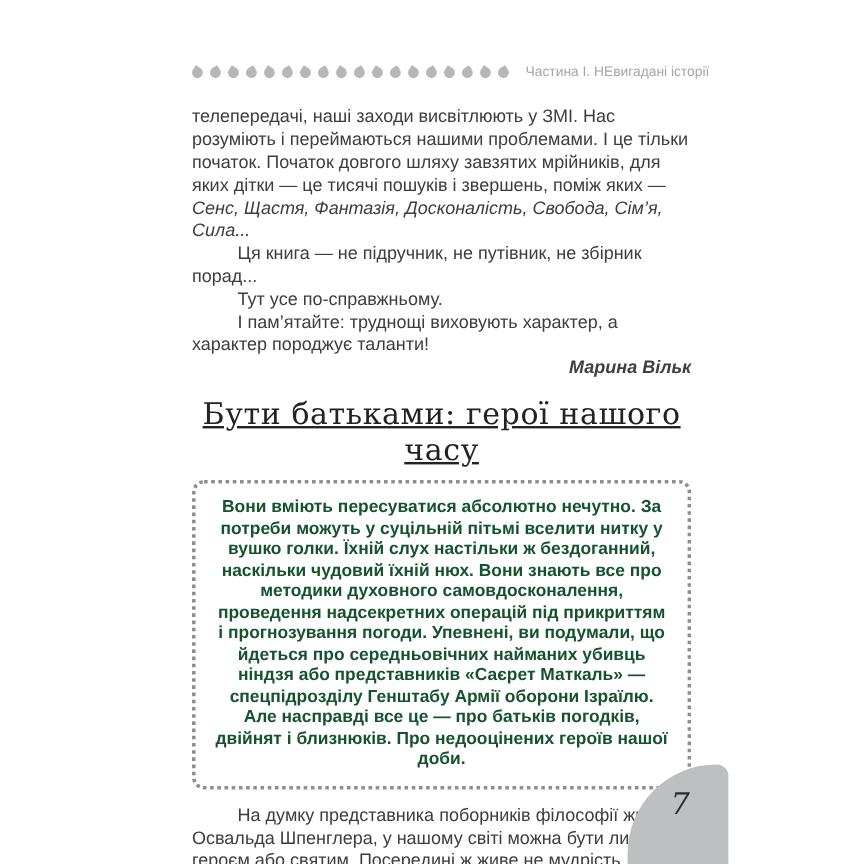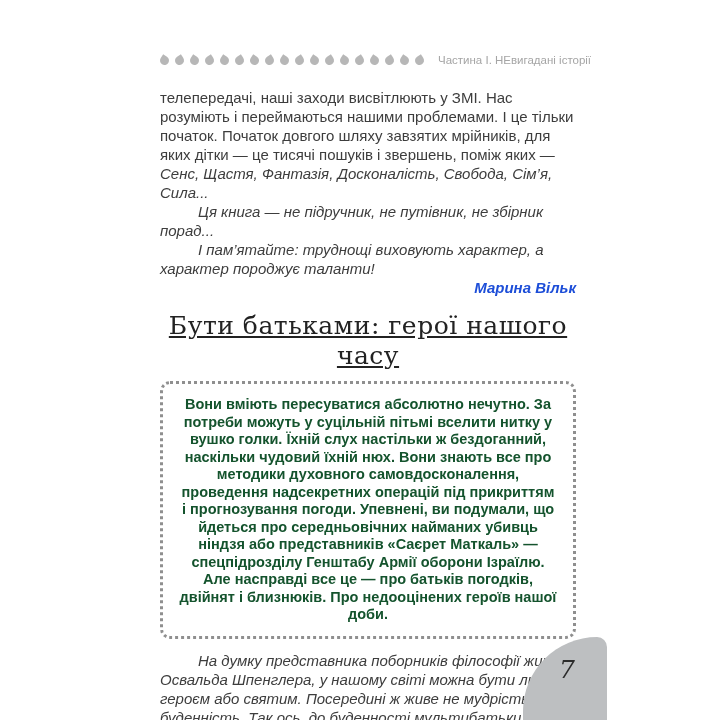--- a/index.html
+++ b/index.html
@@ -40,27 +40,27 @@
     white-space: nowrap;
   }
   
   .bodytext {
     font-size: 15px;
     line-height: 19px;
     color: #3d3d3d;
     text-align: left;
   }
   .bodytext p { margin: 0; }
-  .indent { text-indent: 38px; font-style: italic; }
+  .indent { text-indent: 38px; }
   .em { font-style: italic; }
   .signature {
     text-align: right;
     font-weight: bold;
     font-style: italic;
-    color: #1d4ed8;
+    color: #404040;
     margin-top: 2px;
     font-size: 15px;
     line-height: 19px;
   }
   
   .section-title {
     margin-top: 14px;
     text-align: center;
     font-family: "DejaVu Serif", serif;
     font-weight: 400;
@@ -127,20 +127,21 @@
         <span class="drop lean-l"></span>
         <span class="drop lean-r"></span>
       </span>
     <span class="running-label">Частина І. НЕвигадані історії</span>
     <span class="drop lean-r"></span>
   </div>
 
   <div class="bodytext">
     <p><span>телепередачі, наші заходи висвітлюють у ЗМІ. Нас розуміють і переймаються нашими проблемами. І це тільки початок. Початок довгого шляху завзятих мрійників, для яких дітки — це тисячі пошуків і звершень, поміж яких — </span><span class="em">Сенс, Щастя, Фантазія, Досконалість, Свобода, Сім’я, Сила...</span></p>
     <p class="indent">Ця книга — не підручник, не путівник, не збірник порад...</p>
+    <p class="indent">Тут усе по-справжньому.</p>
     <p class="indent">І пам’ятайте: труднощі виховують характер, а характер породжує таланти!</p>
     <p class="signature">Марина Вільк</p>
   </div>
 
   <div class="section-title">Бути батьками: герої нашого часу</div>
 
   <div class="callout">Вони вміють пересуватися абсолютно нечутно. За потреби можуть у суцільній пітьмі вселити нитку у вушко голки. Їхній слух настільки ж бездоганний, наскільки чудовий їхній нюх. Вони знають все про методики духовного самовдосконалення, проведення надсекретних операцій під прикриттям і прогнозування погоди. Упевнені, ви подумали, що йдеться про середньовічних найманих убивць ніндзя або представників «Саєрет Маткаль» — спецпідрозділу Генштабу Армії оборони Ізраїлю. Але насправді все це — про батьків погодків, двійнят і близнюків. Про недооцінених героїв нашої доби.</div>
 
   <div class="bodytext after-box">
     <p class="indent">На думку представника поборників філософії життя Освальда Шпенглера, у нашому світі можна бути лише героєм або святим. Посередині ж живе не мудрість, а буденність. Так ось, до буденності мультибатьки не мають жодного стосунку. Вони живуть у паралельному Всесвіті, де діють абсолютно інші закони. Чи знають вони якусь таємницю, яка може перевернути уявлення про те, що ми називаємо життям? Безумовно.</p>

